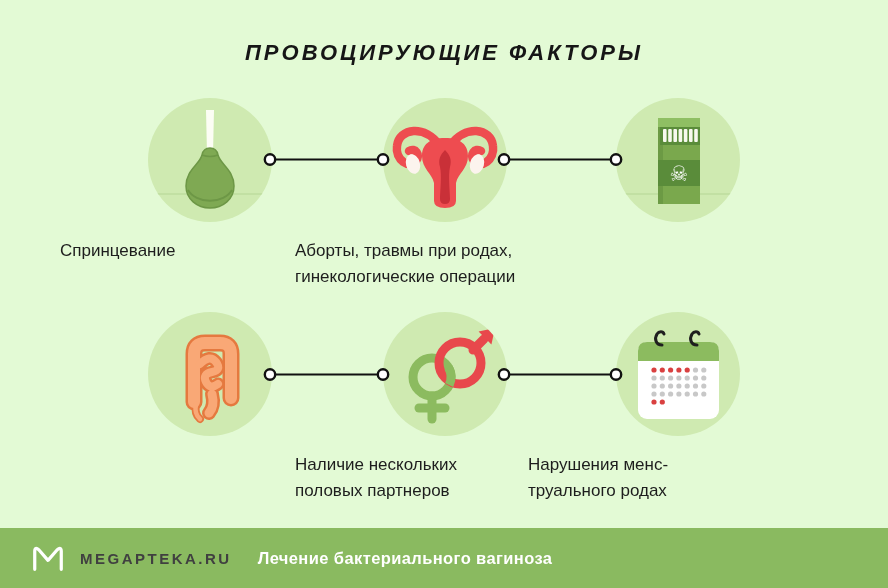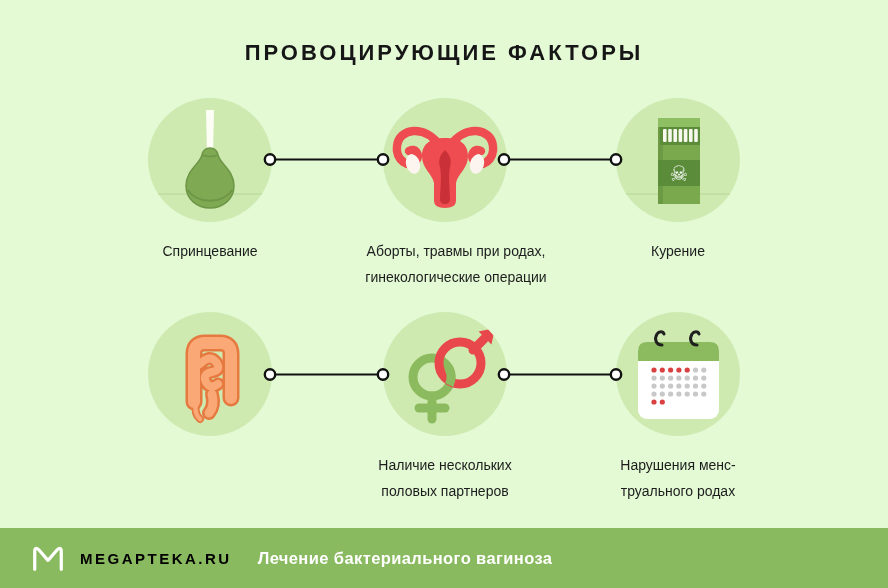--- a/index.html
+++ b/index.html
@@ -10,44 +10,44 @@
   .canvas{
     position:relative;
     width:888px;height:588px;
     background:#e3fad5;
     overflow:hidden;
   }
   .title{
     position:absolute;top:40px;left:0;width:100%;
     text-align:center;
     font-size:22px;font-weight:bold;letter-spacing:3px;
-    color:#161616;margin:0;
+    color:#161616;margin:0;font-style:italic;
   }
   .circle{
     position:absolute;width:124px;height:124px;border-radius:50%;
     background:#cfeab1;overflow:hidden;
   }
   .circle svg{position:absolute;left:0;top:0;}
   .ground-line{
     position:absolute;left:0;right:0;top:95px;height:2px;
     background:#c2e0a3;
   }
   .caption{
     position:absolute;width:300px;
-    text-align:center;white-space:pre-line;
-    font-size:14px;line-height:26px;color:#1d1d1d;
+    text-align:left;white-space:pre-line;
+    font-size:17px;line-height:26px;color:#1d1d1d;
   }
   .connector{position:absolute;}
   .footer{
     position:absolute;left:0;top:528px;width:100%;height:60px;
     background:#8aba60;display:flex;align-items:center;
   }
   .footer .logo{margin-left:30px;flex:0 0 auto;display:block;}
   .brand{
-    color:#000000;font-weight:bold;font-size:15px;letter-spacing:2.5px;
+    color:#404040;font-weight:bold;font-size:15px;letter-spacing:2.5px;
     margin-left:14px;
   }
   .footer-caption{
     color:#ffffff;font-weight:bold;font-size:16.5px;letter-spacing:.4px;
     margin-left:26px;
   }
 </style>
 </head>
 <body>
 
@@ -190,23 +190,22 @@
     <circle cx="7" cy="8.5" r="5.2" fill="#ffffff" stroke="#111111" stroke-width="2.4"></circle>
     <circle cx="120" cy="8.5" r="5.2" fill="#ffffff" stroke="#111111" stroke-width="2.4"></circle>
   </svg>
   <svg class="connector" style="left:497px;top:366px;" width="126" height="17">
     <line x1="13" y1="8.5" x2="113" y2="8.5" stroke="#111111" stroke-width="2.2"></line>
     <circle cx="7" cy="8.5" r="5.2" fill="#ffffff" stroke="#111111" stroke-width="2.4"></circle>
     <circle cx="119" cy="8.5" r="5.2" fill="#ffffff" stroke="#111111" stroke-width="2.4"></circle>
   </svg>
 
   <div class="caption" style="left:60px;top:238px;">Спринцевание</div>
-  <div class="caption" style="left:306px;top:238px;">Аборты, травмы при родах,
+  <div class="caption" style="left:295px;top:238px;">Аборты, травмы при родах,
 гинекологические операции</div>
-  <div class="caption" style="left:528px;top:238px;">Курение</div>
   <div class="caption" style="left:295px;top:452px;">Наличие нескольких
 половых партнеров</div>
   <div class="caption" style="left:528px;top:452px;">Нарушения менс-
 труального родах</div>
 
   <div class="footer">
     <svg class="logo" width="36" height="32" viewBox="0 0 38 32">
       <path d="M5 28 L5 9 Q5 3.5 9.5 7.5 L19 18.5 L28.5 7.5 Q33 3.5 33 9 L33 28" fill="none" stroke="#ffffff" stroke-width="3.4" stroke-linecap="round" stroke-linejoin="round"></path>
     </svg>
     <span class="brand">MEGAPTEKA.RU</span>

